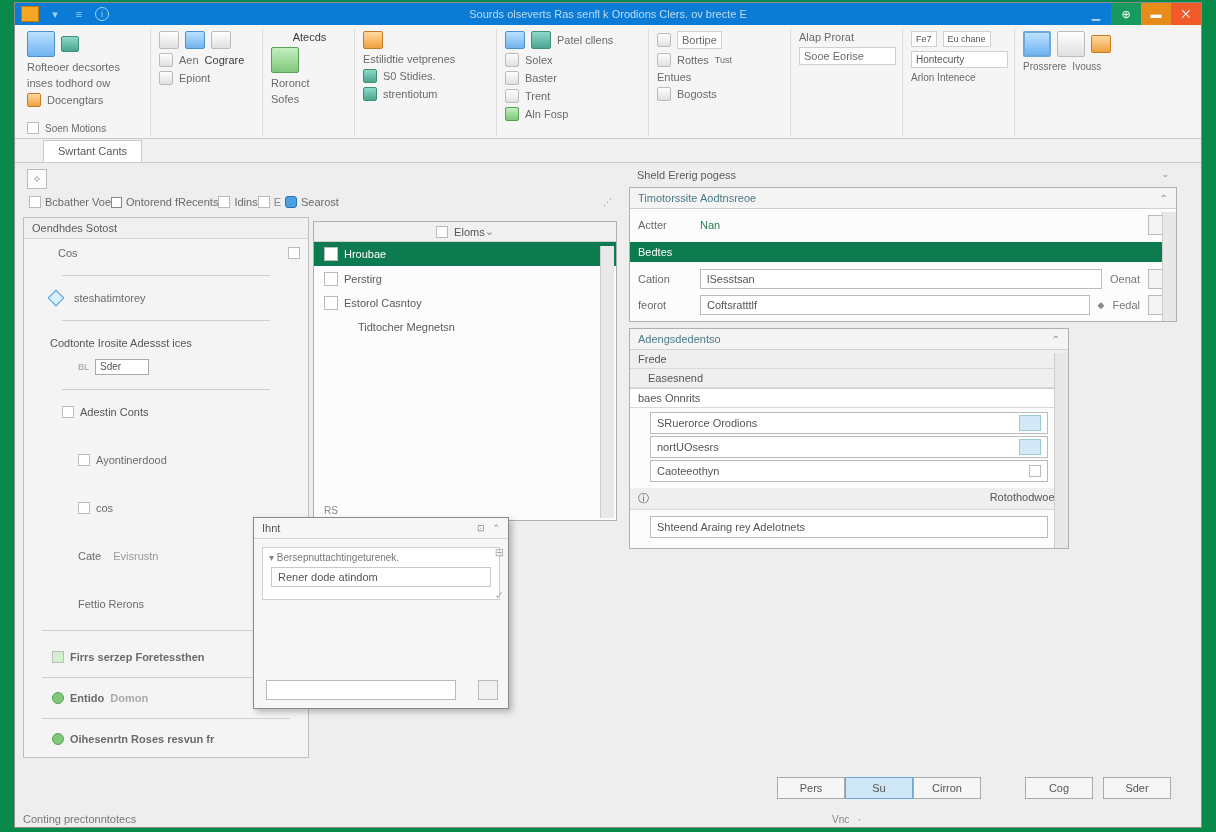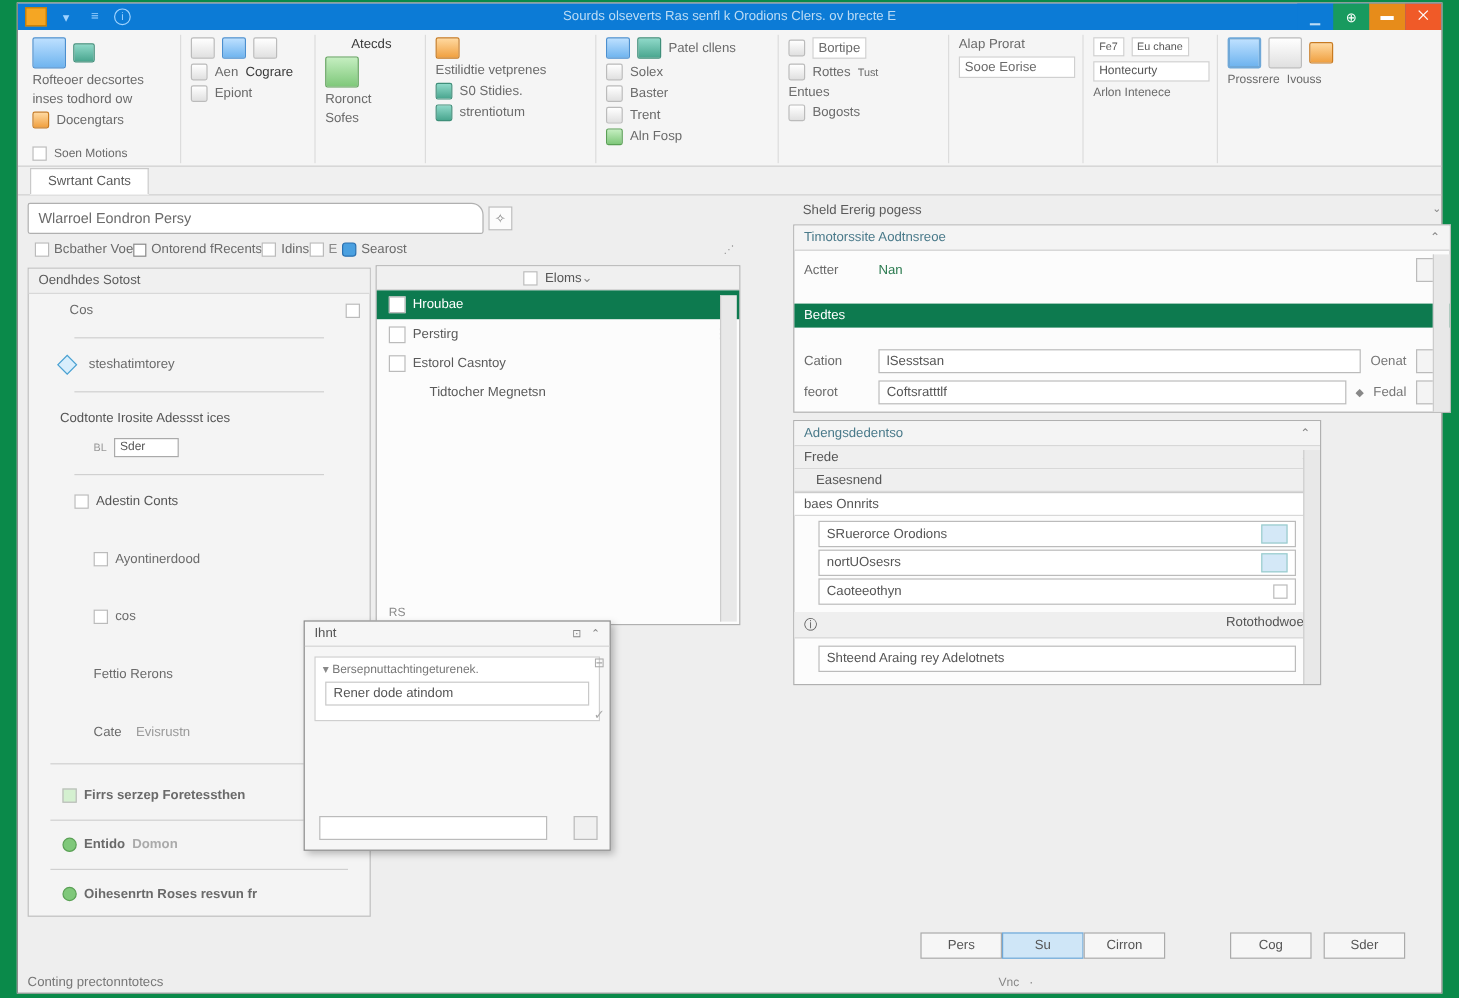--- a/index.html
+++ b/index.html
@@ -25,21 +25,21 @@
   .ricon.big { width: 28px; height: 26px; }
   .ricon.teal { background: linear-gradient(#8fd9c9,#4aa68f); border-color:#3f8f7a;}
   .ricon.blue { background: linear-gradient(#bde0ff,#6fb4ef); border-color:#4a8fd0;}
   .ricon.green { background: linear-gradient(#c4eec0,#7fc87a); border-color:#5aa055;}
   .ricon.orange{ background: linear-gradient(#ffd9a0,#f0a040); border-color:#c87a20;}
   .rtxt { color:#6a6a6a; font-size: 11px; white-space: nowrap; }
   .rtxt.dark { color:#3a3a3a; }
   .rbox { border:1px solid #d0d0d0; padding:2px 4px; background:#fff; display:flex; align-items:center; gap:4px;}
   .r-sm { width:14px;height:14px;}
   
-  .tabstrip { height: 24px; background:#f0f0f0; border-bottom:1px solid #c9c9c9; padding-left: 10px; display:flex; align-items:flex-end;}
+  .tabstrip { height: 24px; background:#f0f0f0; border-bottom:1px solid #c9c9c9; padding-left: 28px; display:flex; align-items:flex-end;}
   .tab { padding: 4px 14px; font-size:11px; color:#5a5a5a; border:1px solid transparent;}
   .tab.active { background:#fff; border:1px solid #c9c9c9; border-bottom-color:#fff; }
   
   .content { position: relative; height: calc(100% - 22px - 114px - 24px); background:#eee; }
   
   .left-col { position:absolute; left:8px; top:6px; width:595px; }
   .querybar { background:#fff; border:1px solid #b0b0b0; height:26px; display:flex; align-items:center; border-radius: 2px 10px 2px 2px; width: 380px;}
   .querybar span { padding: 0 8px; color:#6a6a6a; font-size:12px;}
   .newtab { width:20px; height:20px; border:1px solid #bbb; background:#fcfcfc; margin-left:4px; display:flex;align-items:center;justify-content:center;color:#888;}
   .optrow { display:flex; align-items:center; margin-top:4px; padding: 3px 6px;}
@@ -70,21 +70,21 @@
   .floating { position:absolute; left:238px; top:354px; width:256px; height:192px; background:#f6f6f6; border:1px solid #8a8a8a; box-shadow: 3px 3px 6px rgba(0,0,0,.25);}
   .fl-title{display:flex;justify-content:space-between;align-items:center;padding:4px 8px;color:#555;border-bottom:1px solid #d4d4d4;}
   .fl-body{padding:8px;}
   .fl-group{border:1px solid #cfcfcf;background:#fff;padding:4px 6px 8px 6px;}
   .fl-lbl{font-size:10px;color:#777;margin-bottom:4px;}
   .fl-opt{border:1px solid #c9c9c9;background:#fff;padding:3px 6px;margin:4px 2px;font-size:11px;color:#555;}
   .fl-tools{position:absolute;right:4px;top:28px;display:flex;flex-direction:column;gap:30px;color:#aaa;}
   .fl-input{position:absolute;bottom:8px;left:12px;width:190px;height:20px;border:1px solid #bbb;background:#fff;}
   .fl-btn{position:absolute;bottom:8px;right:10px;width:20px;height:20px;border:1px solid #bbb;background:#f0f0f0;}
   
-  .rpanel { position:absolute; left:646px; top:2px; width:548px; }
+  .rpanel { position:absolute; left:614px; top:2px; width:548px; }
   .rp-title { padding:4px 8px;color:#5a5a5a;font-weight:500;display:flex;justify-content:space-between;}
   .sec { border:1px solid #b0b0b0;background:#fcfcfc;margin-top:2px;}
   .sec-head{display:flex;justify-content:space-between;align-items:center;padding:4px 8px;border-bottom:1px solid #d0d0d0;color:#4a7a8a;font-weight:500;background:#f4f4f4;}
   .sec-body{padding:6px 8px;display:flex;flex-direction:column;gap:6px;}
   .prow{display:flex;align-items:center;gap:8px;}
   .plabel{width:54px;color:#6a6a6a;font-size:11px;}
   .pval{flex:1;border:1px solid #bbb;background:#fff;padding:3px 6px;font-size:11px;color:#555;height:20px;}
   .green-head{background:#0d7a4f;color:#fff;padding:4px 8px;font-size:11px;}
   .btn-sm{width:20px;height:20px;border:1px solid #bbb;background:#f4f4f4;}
   .chev{color:#888;font-size:10px;}
@@ -254,23 +254,20 @@
   </div>
 
   <div class="tabstrip">
     <div class="tab active">Swrtant Cants</div>
   </div>
 
   <div class="content">
 
     <div class="left-col">
       <div style="display:flex;align-items:center">
-        <div class="querybar">
-            <span>Wlarroel Eondron Persy</span>
-          </div>
         <div class="newtab">✧</div>
       </div>
       <div class="optrow">
         <div class="opt">
             <div class="mini"></div>
             <span>Bcbather Voe</span>
           </div>
         <div class="opt">
             <div class="chk"></div>
             <span>Ontorend fRecents</span>
@@ -316,25 +313,25 @@
           <div class="lnode sub">
               <div class="mini"></div>
               <span>Ayontinerdood</span>
             </div>
           <div class="lnode sub">
               <div class="mini"></div>
               <span>cos</span>
               <div class="tbox" style="min-width:60px;margin-left:6px"></div>
             </div>
           <div class="lnode sub">
-              <span>Fettio Rerons</span>
-            </div>
-          <div class="lnode sub">
               <span>Cate</span>
               <span style="margin-left:6px;color:#999">Evisrustn</span>
+            </div>
+          <div class="lnode sub">
+              <span>Fettio Rerons</span>
             </div>
           <div class="sep" style="margin:10px 10px"></div>
           <div class="footer-row">
               <div class="mini" style="background:#d4f0d0"></div>
               <span>Firrs serzep Foretessthen</span>
             </div>
           <div class="sep" style="margin:4px 10px"></div>
           <div class="footer-row">
               <div class="gcirc"></div>
               <span>Entido</span>
@@ -412,21 +409,21 @@
         <div class="sec-head">
           <span>Timotorssite Aodtnsreoe</span>
           <span class="chev">⌃</span>
         </div>
         <div class="sec-body">
           <div class="prow">
             <span class="plabel">Actter</span>
             <span style="color:#2a7a4f">Nan</span>
             <div class="btn-sm" style="margin-left:auto"></div>
           </div>
-          <div class="green-head" style="margin:12px -8px">Bedtes</div>
+          <div class="green-head" style="margin:1px -8px">Bedtes</div>
           <div class="prow">
             <span class="plabel">Cation</span>
             <div class="pval">lSesstsan</div>
             <span style="color:#777">Oenat</span>
             <div class="btn-sm"></div>
           </div>
           <div class="prow">
             <span class="plabel">feorot</span>
             <div class="pval">Coftsratttlf</div>
             <span class="caret">◆</span>
@@ -473,21 +470,21 @@
         <div style="padding:4px 20px 8px 20px">
           <div class="sel-row">
               <span>Shteend Araing rey Adelotnets</span>
             </div>
         </div>
         <div style="position:absolute;right:0;top:24px;bottom:0" class="rscroll"></div>
       </div>
     </div>
 
     <div class="btnbar">
-      <div style="display:flex;gap:0;margin-right:44px">
+      <div style="display:flex;gap:0;margin-right:34px">
         <div class="dbtn">Pers</div>
         <div class="dbtn primary">Su</div>
         <div class="dbtn">Cirron</div>
       </div>
       <div class="dbtn">Cog</div>
       <div class="dbtn">Sder</div>
     </div>
 
     <div class="status"><span>Conting prectonntotecs</span></div>
     <div class="status-right"><span>Vnc</span> &nbsp; ·</div>

